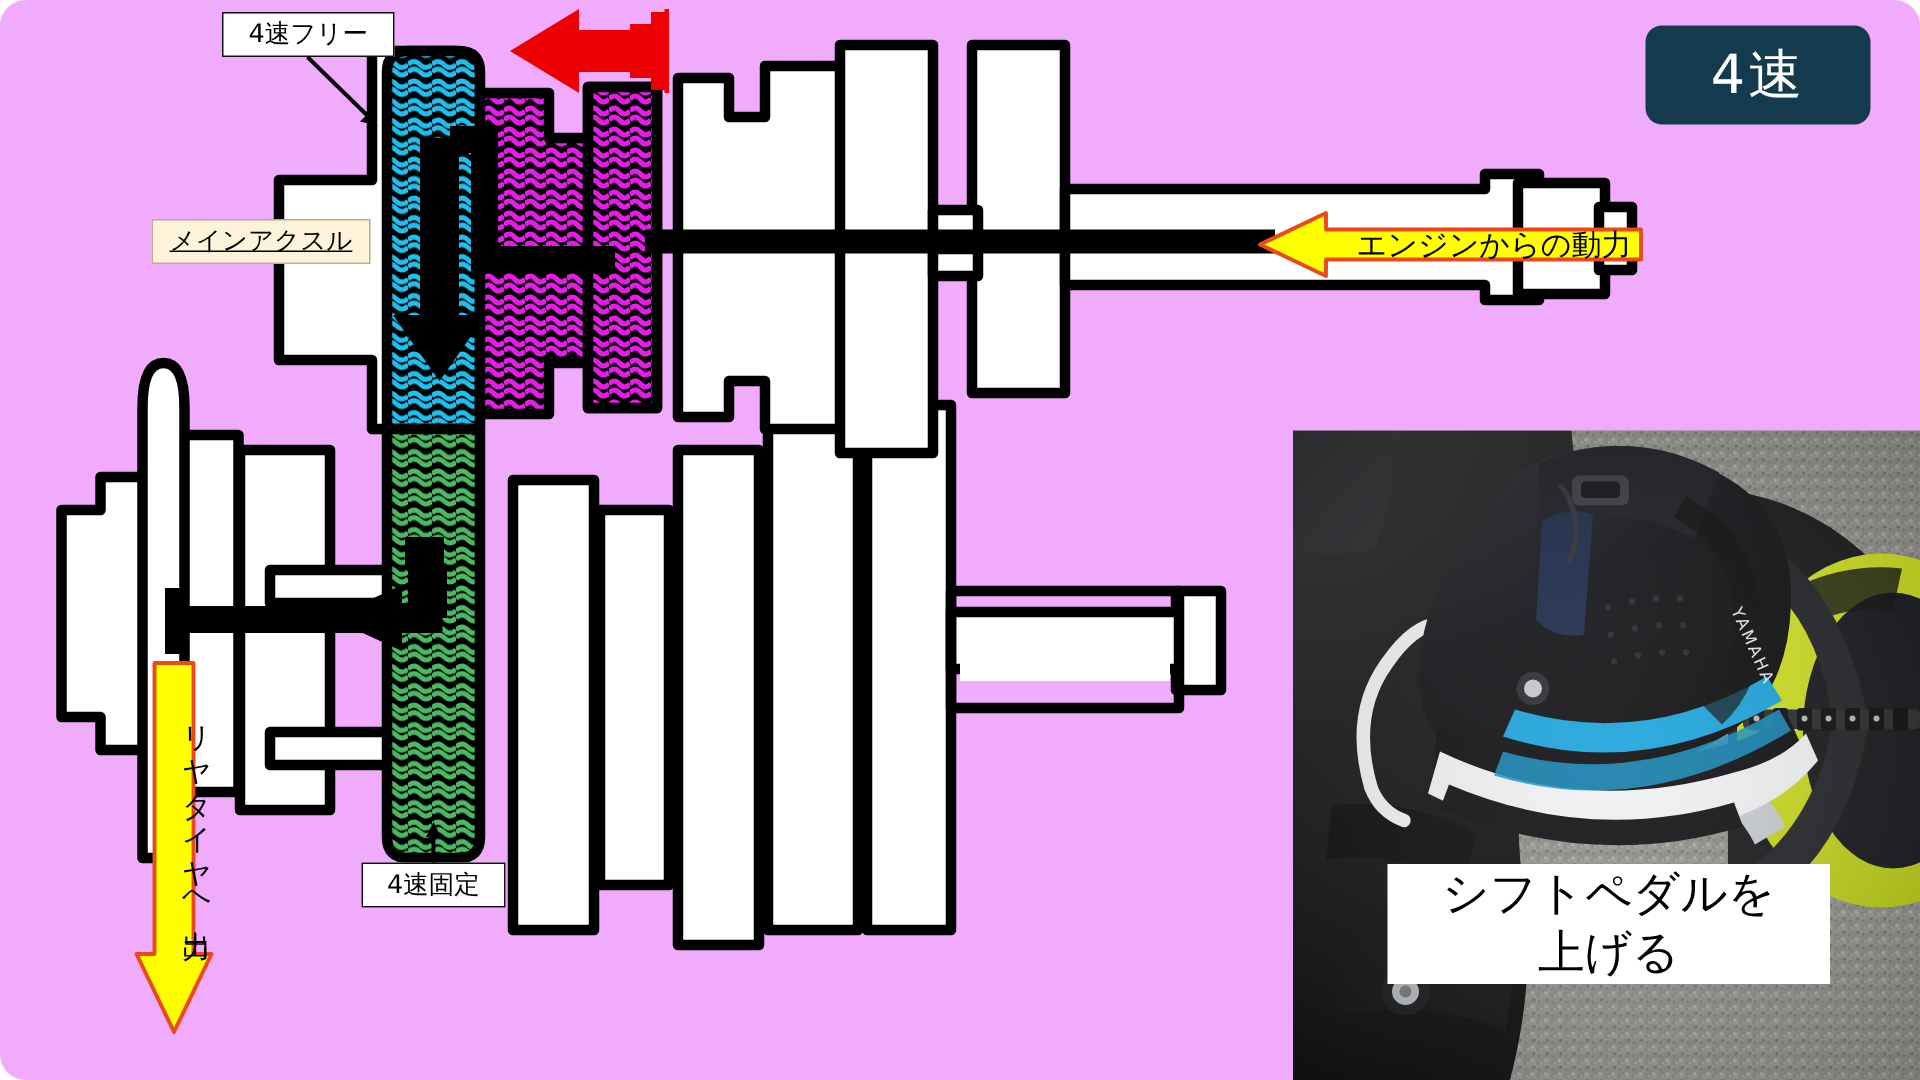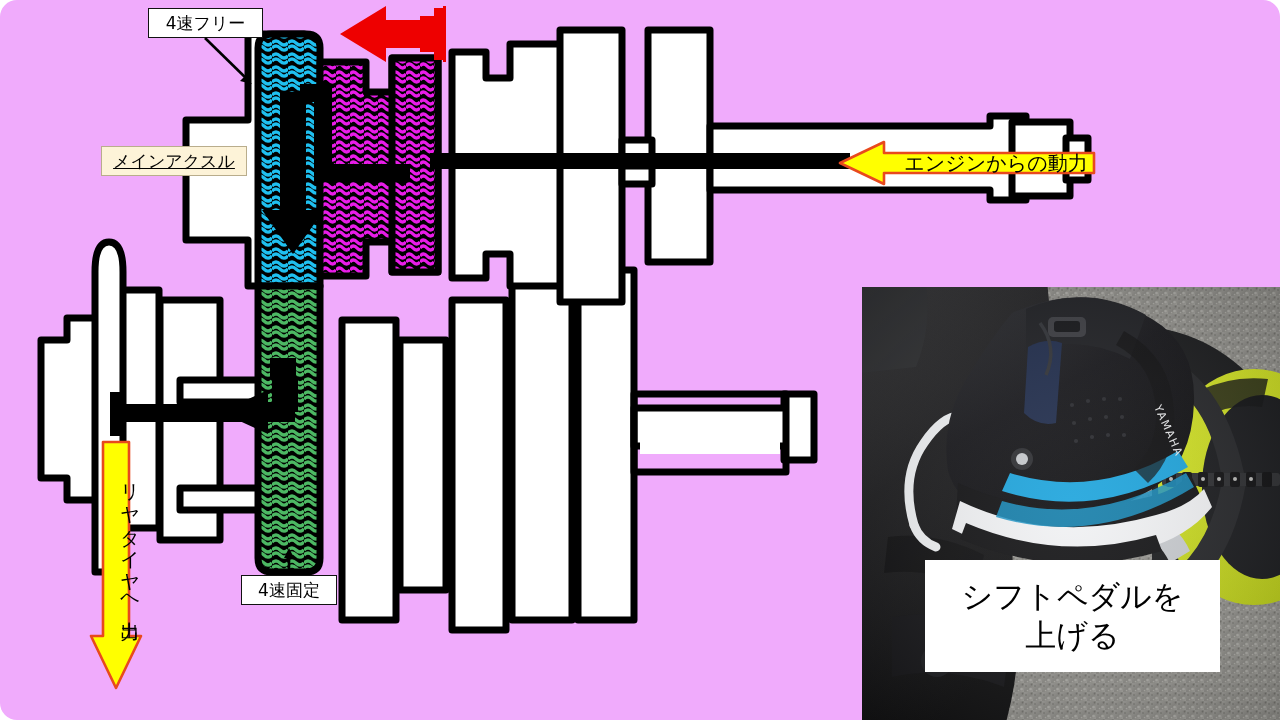--- a/index.html
+++ b/index.html
@@ -53,21 +53,21 @@
     color:#ffffff;font-size:36px;letter-spacing:2px;
   }
 
   
   #photo{
     position:absolute;left:862px;top:287px;width:418px;height:433px;
     overflow:hidden;background:#8c8c8c;
   }
   #photo svg{display:block;width:418px;height:433px;}
   #photo-caption{
-    position:absolute;left:925px;top:560px;width:295px;height:112px;
+    position:absolute;left:925px;top:576px;width:295px;height:80px;
     background:#ffffff;
     display:flex;flex-direction:column;align-items:center;justify-content:center;
     color:#000;font-size:31px;line-height:1.25;text-align:center;
   }
 </style>
 </head>
 <body>
 
 <div id="stage">
 
@@ -191,20 +191,23 @@
     <div class="cap">エンジンからの動力</div>
   </div>
 
   <div id="arrow-rear">
     <svg viewBox="0 0 56 250" width="56" height="250" xmlns="http://www.w3.org/2000/svg">
       <path d="M28 248 L3 196 L15 196 L15 2 L41 2 L41 196 L53 196 Z" fill="#ffff00" stroke="#e8491d" stroke-width="2.6" stroke-linejoin="round"></path>
     </svg>
     <div class="cap">リヤタイヤへ出力</div>
   </div>
 
+  <div id="gear-badge">
+    <span>4速</span>
+  </div>
 
   <div id="photo">
     <svg viewBox="0 0 418 433" xmlns="http://www.w3.org/2000/svg">
       <defs>
         <linearGradient id="asphalt" x1="0" y1="0" x2="1" y2="1">
           <stop offset="0%" stop-color="#9b9a96"></stop>
           <stop offset="55%" stop-color="#8a8984"></stop>
           <stop offset="100%" stop-color="#a2a19c"></stop>
         </linearGradient>
         <linearGradient id="fairing" x1="0" y1="0" x2="0.4" y2="1">

